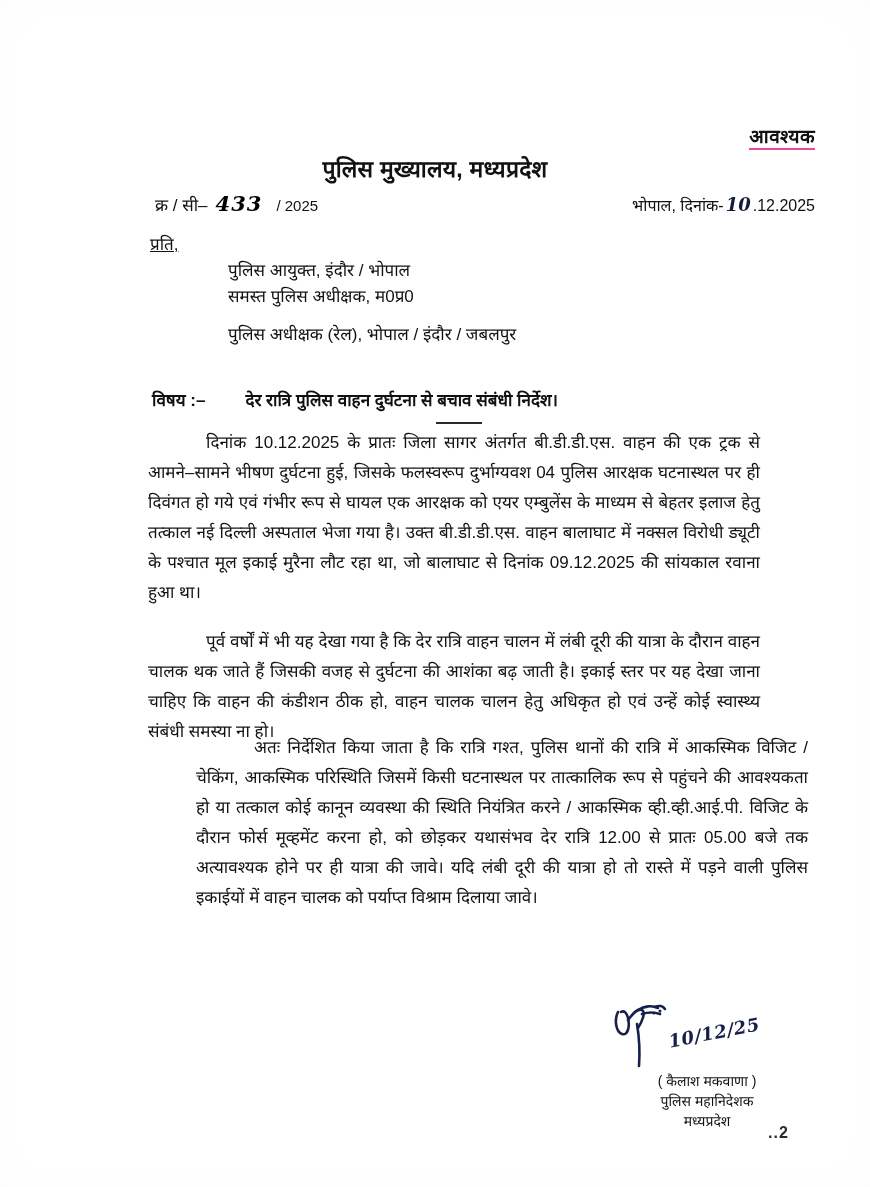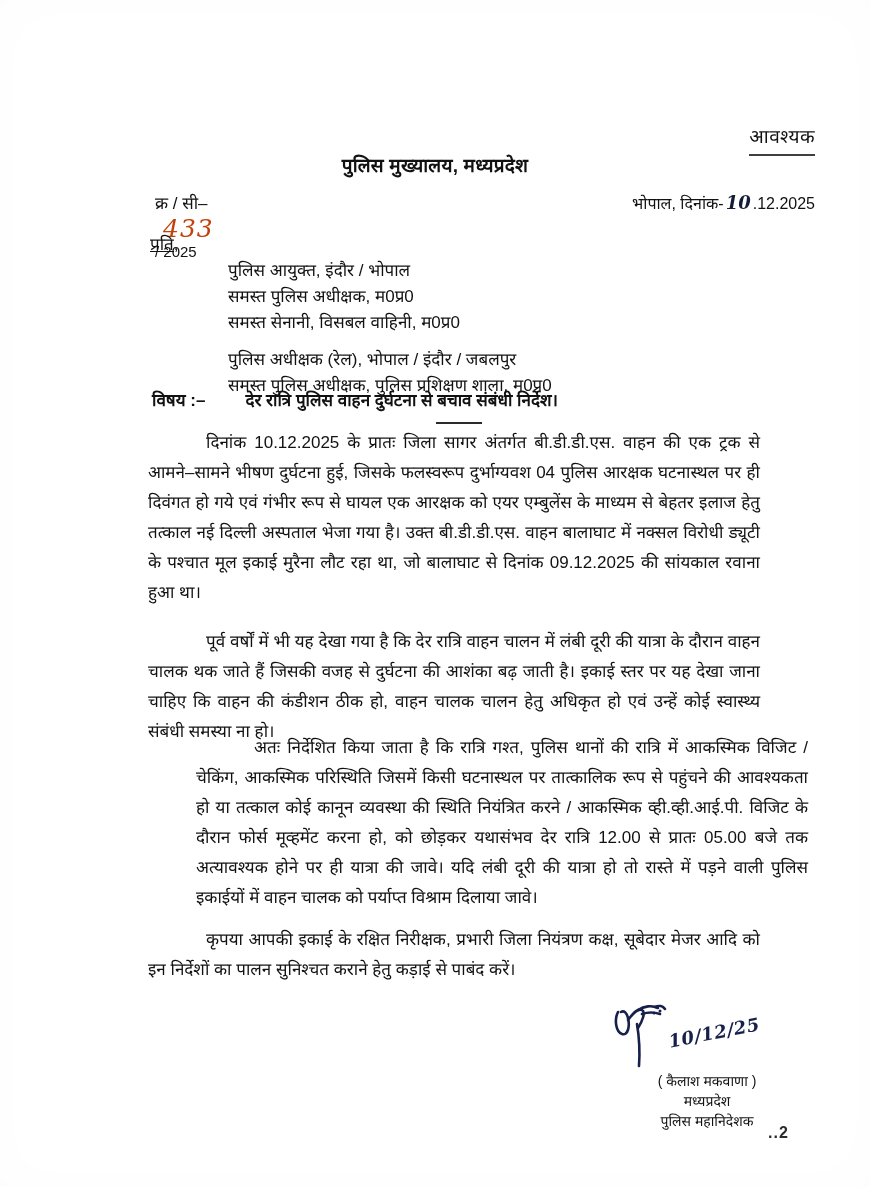--- a/index.html
+++ b/index.html
@@ -31,56 +31,56 @@
   
   .urgent-wrap {
     position: absolute;
     top: 126px;
     right: 55px;
     text-align: right;
   }
   .urgent {
     display: inline-block;
     font-size: 19px;
-    font-weight: 400;
+    font-weight: 700;
     letter-spacing: .4px;
-    border-bottom: 2px solid #404040;
-    padding-bottom: 6px;
+    border-bottom: 2px solid #ec4899;
+    padding-bottom: 0;
     line-height: 1.15;
   }
 
   .office-title {
     position: absolute;
     top: 152px;
     left: 0;
     width: 870px;
     text-align: center;
-    font-size: 19px;
+    font-size: 23px;
     font-weight: 700;
     letter-spacing: .2px;
   }
 
   .ref-row {
     position: absolute;
     top: 191px;
     left: 155px;
     width: 660px;
     display: flex;
     justify-content: space-between;
     align-items: baseline;
     font-size: 17px;
   }
-  .ref-left { display: flex; align-items: baseline; white-space: nowrap; flex-direction: column; }
+  .ref-left { display: flex; align-items: baseline; white-space: nowrap; }
   .ref-left .lbl { font-size: 17px; }
   .hw {
     font-family: "DejaVu Serif", serif;
-    font-weight: 400;
+    font-weight: 700;
     font-style: italic;
-    color: #c2410c;
-    font-size: 25px;
+    color: #000000;
+    font-size: 21px;
     letter-spacing: 1px;
     padding: 0 14px 0 8px;
   }
   .ref-left .yr { font-size: 15px; }
   .ref-right { white-space: nowrap; font-size: 16px; margin-left: 43px; }
   .ref-right .hw-sm {
     font-family: "DejaVu Serif", serif;
     font-weight: 700;
     font-style: italic;
     color: #151c38;
@@ -221,46 +221,41 @@
       <div class="ref-right">
         <span>भोपाल, दिनांक-</span><span class="hw-sm">10</span><span>.12.2025</span>
       </div>
     </div>
 
     <div class="to-label">प्रति,</div>
 
     <div class="addr-list">
       <div class="ln">पुलिस आयुक्त, इंदौर / भोपाल</div>
       <div class="ln">समस्त पुलिस अधीक्षक, म0प्र0</div>
-      <div class="ln">समस्त सेनानी, विसबल वाहिनी, म0प्र0</div>
       <div class="ln sp">पुलिस अधीक्षक (रेल), भोपाल / इंदौर / जबलपुर</div>
-      <div class="ln">समस्त पुलिस अधीक्षक, पुलिस प्रशिक्षण शाला, म0प्र0</div>
     </div>
 
     <div class="subject-row">
       <span class="s-lbl">विषय :–</span>
       <span class="s-txt">देर रात्रि पुलिस वाहन दुर्घटना से बचाव संबंधी निर्देश।</span>
     </div>
     <div class="subject-rule"></div>
 
     <div class="body-block" id="para-1">
       <p>दिनांक 10.12.2025 के प्रातः जिला सागर अंतर्गत बी.डी.डी.एस. वाहन की एक ट्रक से आमने–सामने भीषण दुर्घटना हुई, जिसके फलस्वरूप दुर्भाग्यवश 04 पुलिस आरक्षक घटनास्थल पर ही दिवंगत हो गये एवं गंभीर रूप से घायल एक आरक्षक को एयर एम्बुलेंस के माध्यम से बेहतर इलाज हेतु तत्काल नई दिल्ली अस्पताल भेजा गया है। उक्त बी.डी.डी.एस. वाहन बालाघाट में नक्सल विरोधी ड्यूटी के पश्चात मूल इकाई मुरैना लौट रहा था, जो बालाघाट से दिनांक 09.12.2025 की सांयकाल रवाना हुआ था।</p>
     </div>
 
     <div class="body-block p2">
       <p>पूर्व वर्षों में भी यह देखा गया है कि देर रात्रि वाहन चालन में लंबी दूरी की यात्रा के दौरान वाहन चालक थक जाते हैं जिसकी वजह से दुर्घटना की आशंका बढ़ जाती है। इकाई स्तर पर यह देखा जाना चाहिए कि वाहन की कंडीशन ठीक हो, वाहन चालक चालन हेतु अधिकृत हो एवं उन्हें कोई स्वास्थ्य संबंधी समस्या ना हो।</p>
     </div>
 
     <div class="body-block p3">
       <p>अतः निर्देशित किया जाता है कि रात्रि गश्त, पुलिस थानों की रात्रि में आकस्मिक विजिट / चेकिंग, आकस्मिक परिस्थिति जिसमें किसी घटनास्थल पर तात्कालिक रूप से पहुंचने की आवश्यकता हो या तत्काल कोई कानून व्यवस्था की स्थिति नियंत्रित करने / आकस्मिक व्ही.व्ही.आई.पी. विजिट के दौरान फोर्स मूव्हमेंट करना हो, को छोड़कर यथासंभव देर रात्रि 12.00 से प्रातः 05.00 बजे तक अत्यावश्यक होने पर ही यात्रा की जावे। यदि लंबी दूरी की यात्रा हो तो रास्ते में पड़ने वाली पुलिस इकाईयों में वाहन चालक को पर्याप्त विश्राम दिलाया जावे।</p>
     </div>
 
-    <div class="body-block p4">
-      <p>कृपया आपकी इकाई के रक्षित निरीक्षक, प्रभारी जिला नियंत्रण कक्ष, सूबेदार मेजर आदि को इन निर्देशों का पालन सुनिश्चत कराने हेतु कड़ाई से पाबंद करें।</p>
-    </div>
 
     <div class="sig-area">
       <div class="sig-mark">
         <svg class="sig-svg" width="110" height="80" viewBox="0 0 110 80">
           <g fill="none" stroke="#17204a" stroke-width="2.6" stroke-linecap="round" stroke-linejoin="round">
             <path d="M10,12 C6,20 8,32 14,34 C20,36 22,26 20,18 C19,13 16,10 13,12"></path>
             <path d="M20,20 C26,12 30,8 34,10 C38,12 34,22 30,28"></path>
             <path d="M30,10 C36,6 44,5 50,8"></path>
             <path d="M34,14 C40,12 46,12 52,14"></path>
             <path d="M29,24 C31,36 32,52 31,66"></path>
@@ -268,22 +263,22 @@
           </g>
           <g fill="#17204a">
             <circle cx="46" cy="13" r="1.5"></circle>
             <circle cx="52" cy="11" r="1.5"></circle>
           </g>
         </svg>
         <span class="sig-date">10/12/25</span>
       </div>
       <div class="sig-names">
         <div class="nm">( कैलाश मकवाणा )</div>
+        <div class="nm">पुलिस महानिदेशक</div>
         <div class="nm">मध्यप्रदेश</div>
-        <div class="nm">पुलिस महानिदेशक</div>
       </div>
     </div>
 
     <div class="page-marker">..2</div>
 
     <div class="scan-edge"></div>
   </div>
 </div>
 
 </body></html>

